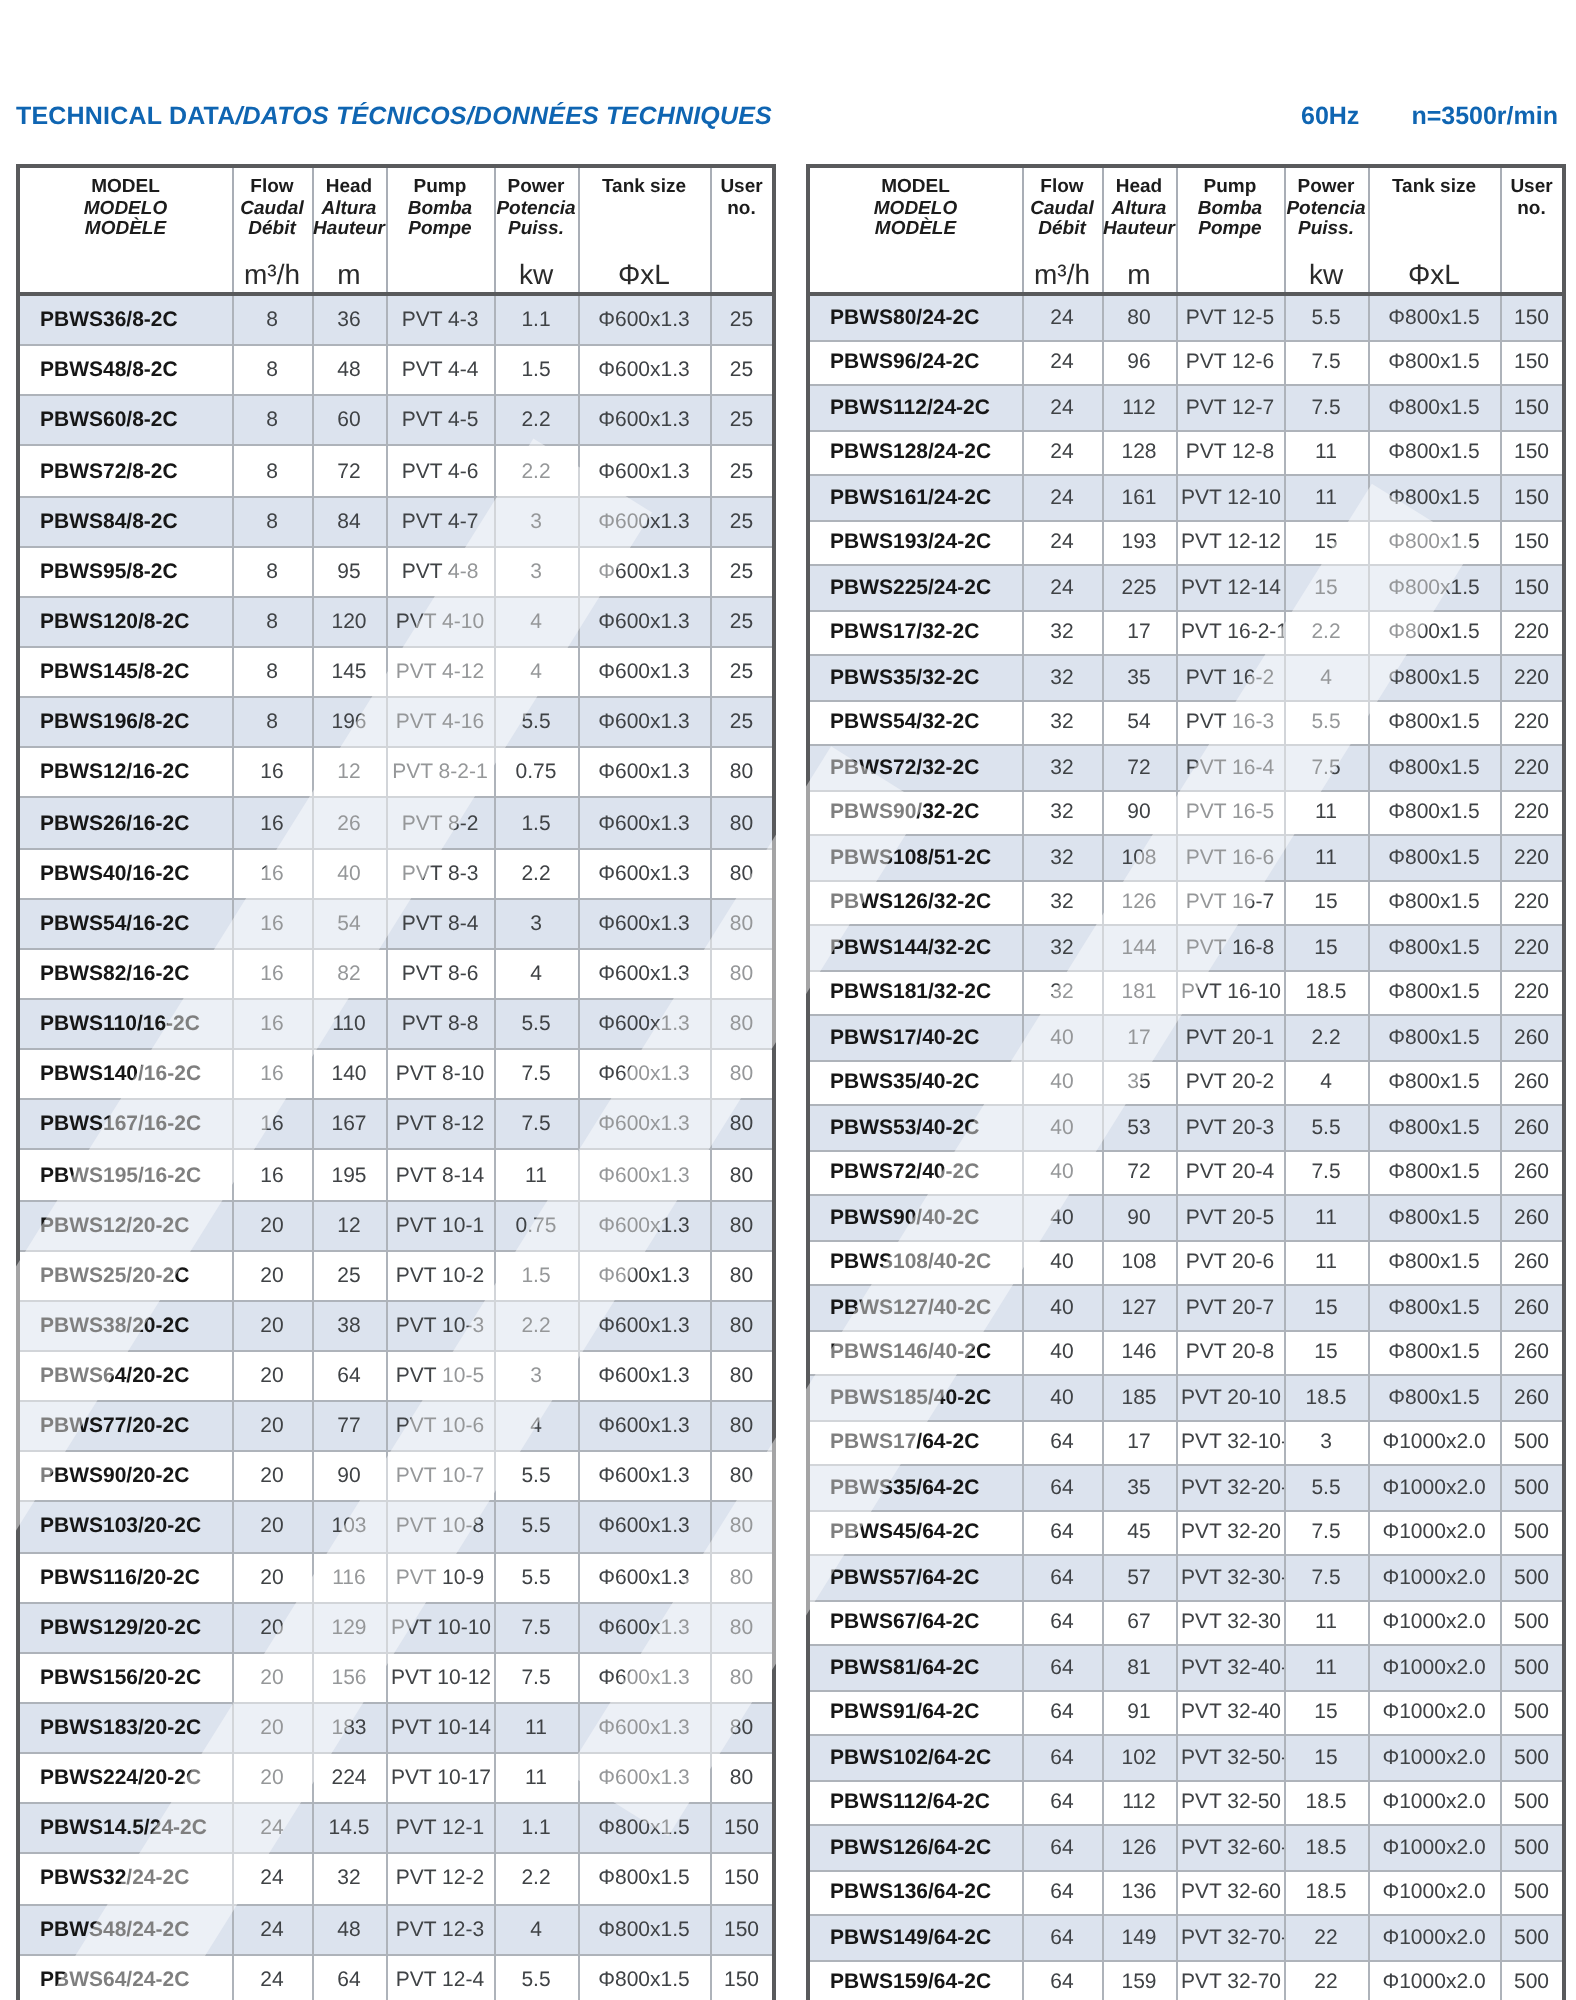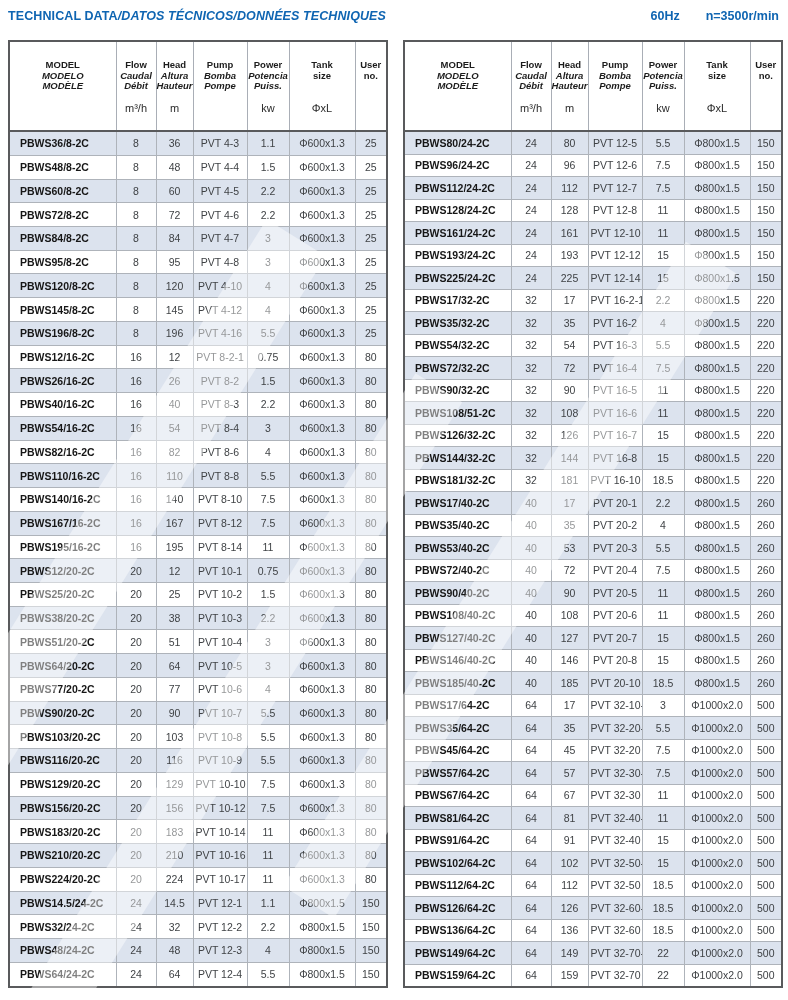--- a/index.html
+++ b/index.html
@@ -15,20 +15,21 @@
     box-sizing: border-box;
     padding: 9px 9px 0 8px;
     overflow: hidden;
   }
   
   .topbar {
     display: flex;
     justify-content: space-between;
     align-items: baseline;
     height: 22px;
+    margin-top: 42px;
   }
   .doc-title {
     color: var(--accent, #0f65b2);
     font-size: 12.5px;
     font-weight: bold;
     letter-spacing: 0.1px;
     white-space: nowrap;
   }
   .doc-title .intl { font-style: italic; }
   .freq-block {
@@ -46,39 +47,39 @@
   }
   table.spec {
     border-collapse: collapse;
     table-layout: fixed;
     width: 378px;
     border: 2px solid #595a5c;
   }
   table.spec th {
     border-right: 1px solid #a9aeb6;
     border-bottom: 2px solid #595a5c;
-    padding: 13px;
+    padding: 0;
     vertical-align: top;
     background: #ffffff;
     font-weight: bold;
     color: #1c1c1c;
   }
   table.spec th:last-child { border-right: none; }
   .hwrap {
     box-sizing: border-box;
     height: 62px;
     display: flex;
     flex-direction: column;
     justify-content: space-between;
     align-items: center;
     padding: 5px 1px 3px 1px;
   }
   .hname { text-align: center; font-size: 9.5px; line-height: 10.5px; }
   .hname .l2 { font-style: italic; }
-  .hunit { font-size: 11px; font-weight: normal; color: #2a2a2a; min-height: 11px; line-height: 11px; }
+  .hunit { font-size: 14px; font-weight: normal; color: #2a2a2a; min-height: 11px; line-height: 11px; }
   table.spec td {
     border: 1px solid #aeb3ba;
     height: 21.5px;
     padding: 0 2px;
     text-align: center;
     font-size: 10.5px;
     color: #3f4245;
     white-space: nowrap;
     overflow: hidden;
   }
@@ -381,29 +382,20 @@
           <tr>
             <td class="model-cell">PBWS38/20-2C</td>
             <td>20</td>
             <td>38</td>
             <td>PVT 10-3</td>
             <td>2.2</td>
             <td>Φ600x1.3</td>
             <td>80</td>
           </tr>
           <tr>
-            <td class="model-cell">PBWS51/20-2C</td>
-            <td>20</td>
-            <td>51</td>
-            <td>PVT 10-4</td>
-            <td>3</td>
-            <td>Φ600x1.3</td>
-            <td>80</td>
-          </tr>
-          <tr>
             <td class="model-cell">PBWS64/20-2C</td>
             <td>20</td>
             <td>64</td>
             <td>PVT 10-5</td>
             <td>3</td>
             <td>Φ600x1.3</td>
             <td>80</td>
           </tr>
           <tr>
             <td class="model-cell">PBWS77/20-2C</td>
@@ -457,29 +449,20 @@
             <td>PVT 10-12</td>
             <td>7.5</td>
             <td>Φ600x1.3</td>
             <td>80</td>
           </tr>
           <tr>
             <td class="model-cell">PBWS183/20-2C</td>
             <td>20</td>
             <td>183</td>
             <td>PVT 10-14</td>
-            <td>11</td>
-            <td>Φ600x1.3</td>
-            <td>80</td>
-          </tr>
-          <tr>
-            <td class="model-cell">PBWS210/20-2C</td>
-            <td>20</td>
-            <td>210</td>
-            <td>PVT 10-16</td>
             <td>11</td>
             <td>Φ600x1.3</td>
             <td>80</td>
           </tr>
           <tr>
             <td class="model-cell">PBWS224/20-2C</td>
             <td>20</td>
             <td>224</td>
             <td>PVT 10-17</td>
             <td>11</td>

